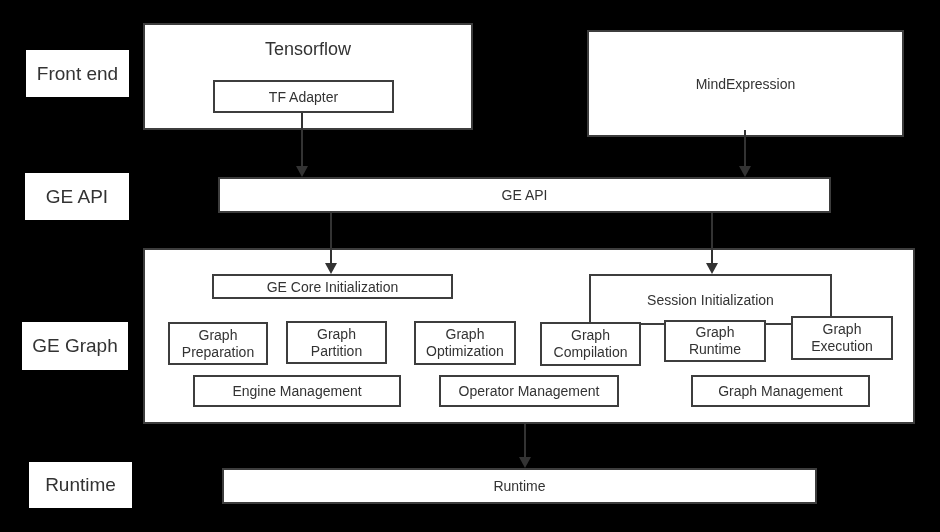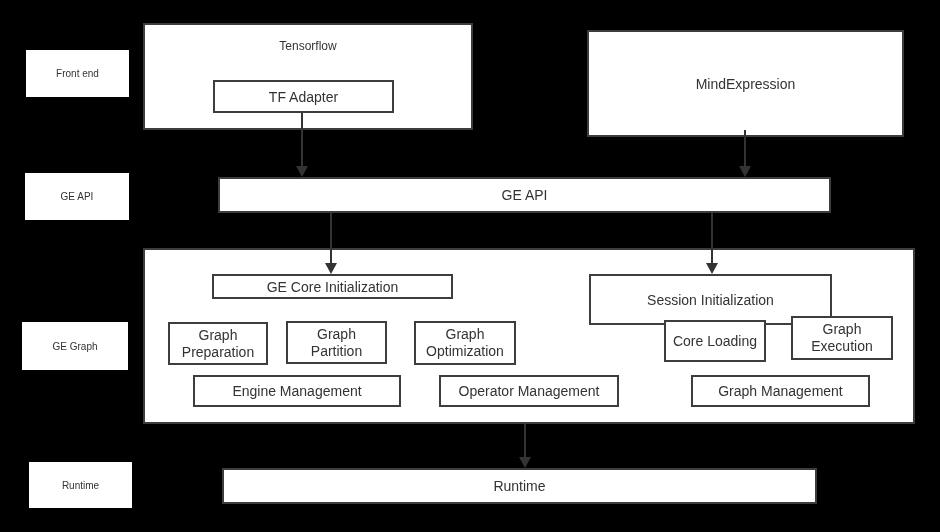--- a/index.html
+++ b/index.html
@@ -21,25 +21,25 @@
   .box{
     position:absolute;
     box-sizing:border-box;
     background:var(--box-fill);
     display:flex;align-items:center;justify-content:center;
     text-align:center;
     font-size:14px;
     color:var(--text);
   }
   .bordered{border:2px solid var(--box-border);}
-  .row-label{font-size:10px;}
+  .row-label{font-size:19px;}
   .stage{line-height:17px;padding:2px;}
   .outer-title{
     position:absolute;left:0;right:0;top:14px;
-    text-align:center;font-size:12px;color:var(--text);
+    text-align:center;font-size:18px;color:var(--text);
   }
   .arrow{position:absolute;width:14px;}
   .arrow .arrow-line{
     position:absolute;left:50%;transform:translateX(-50%);
     top:0;bottom:9px;width:2px;background:var(--arrow);
   }
   .arrow .arrow-head{
     position:absolute;bottom:0;left:50%;transform:translateX(-50%);
     width:0;height:0;
     border-left:6px solid transparent;
@@ -91,22 +91,25 @@
 
     <div class="box bordered stage" style="left:23px;top:72px;width:100px;height:43px">
       <span>Graph Preparation</span>
     </div>
     <div class="box bordered stage" style="left:141px;top:71px;width:101px;height:43px">
       <span>Graph Partition</span>
     </div>
     <div class="box bordered stage" style="left:269px;top:71px;width:102px;height:44px">
       <span>Graph Optimization</span>
     </div>
+    <div class="box bordered stage" style="left:395px;top:72px;width:101px;height:44px">
+      <span>Graph Compilation</span>
+    </div>
     <div class="box bordered stage" style="left:519px;top:70px;width:102px;height:42px">
-      <span>Core Loading</span>
+      <span>Graph Runtime</span>
     </div>
     <div class="box bordered stage" style="left:646px;top:66px;width:102px;height:44px">
       <span>Graph Execution</span>
     </div>
 
     <div class="box bordered" style="left:48px;top:125px;width:208px;height:32px">
       <span>Engine Management</span>
     </div>
     <div class="box bordered" style="left:294px;top:125px;width:180px;height:32px">
       <span>Operator Management</span>

